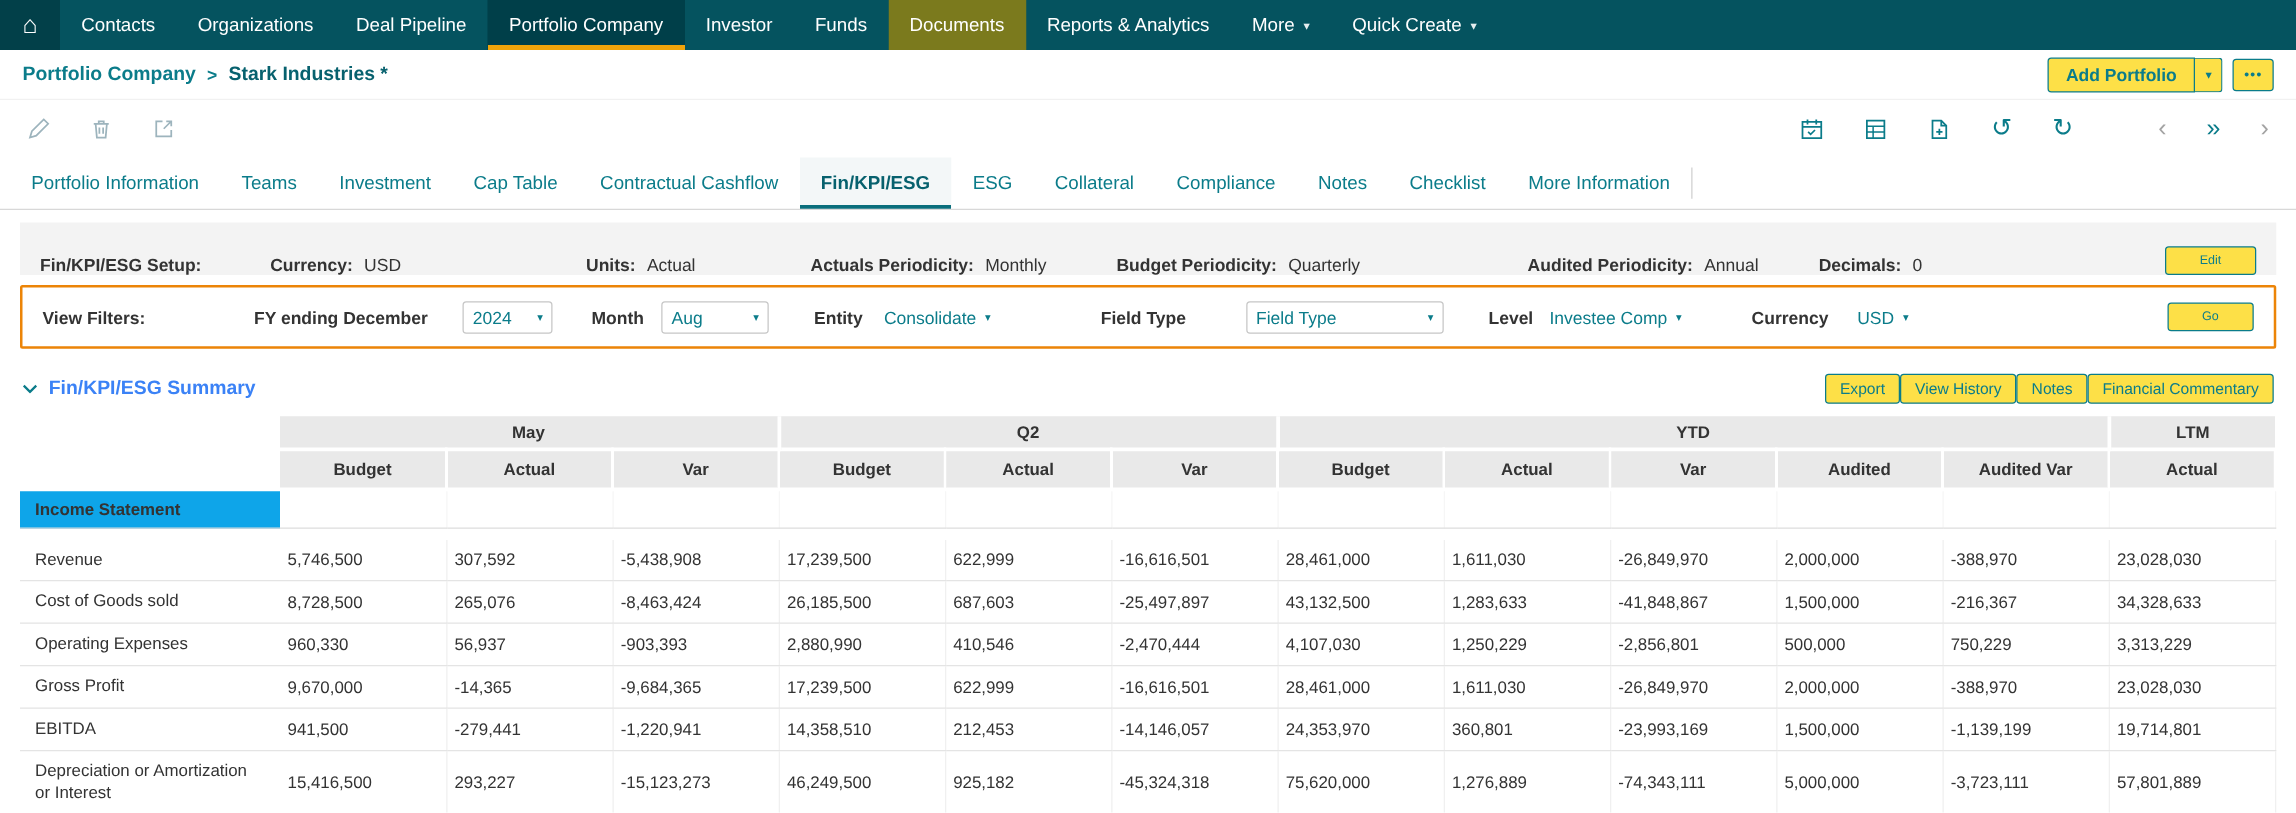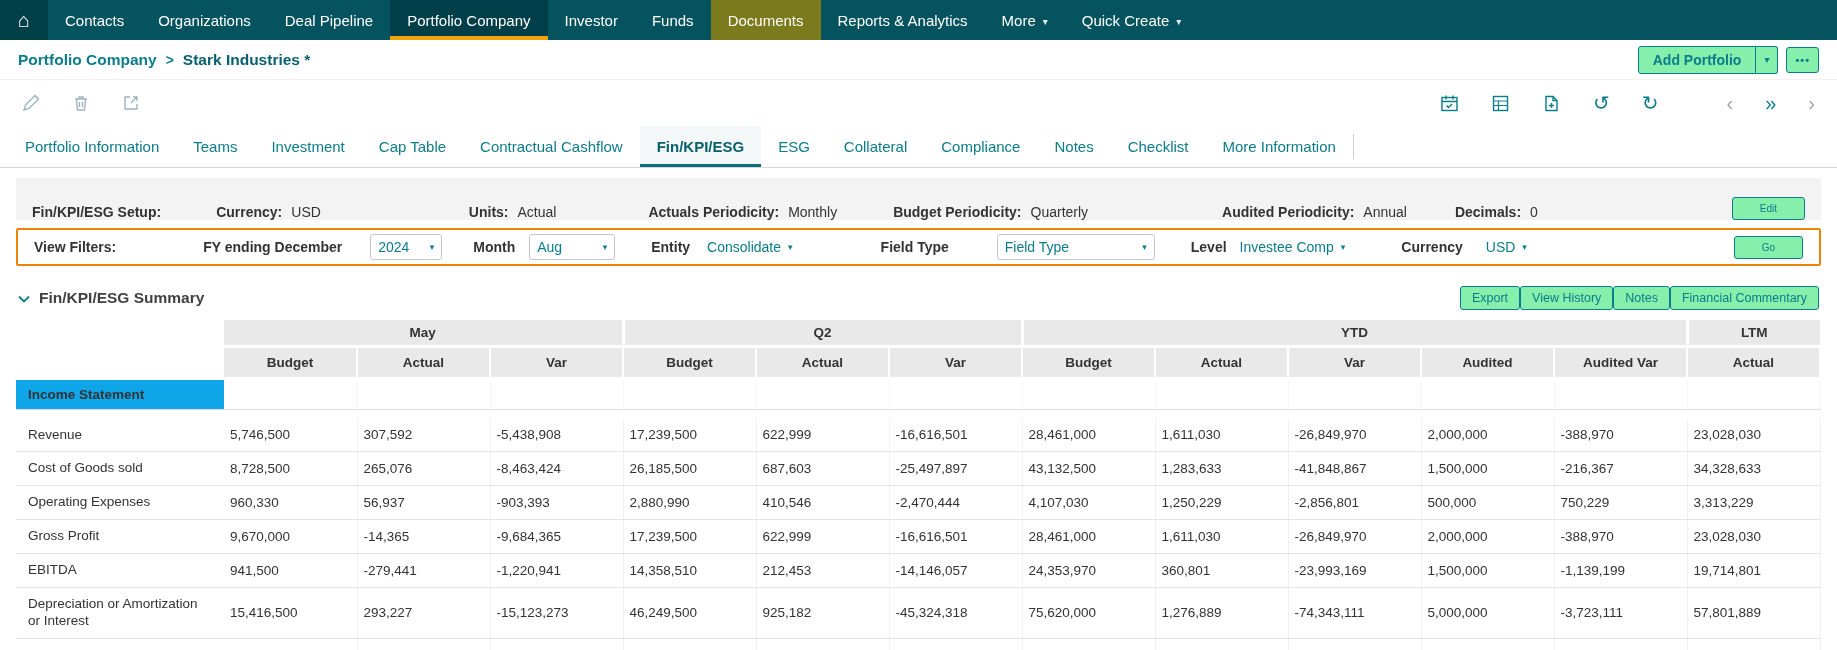--- a/index.html
+++ b/index.html
@@ -14,21 +14,21 @@
   .nav-item.highlighted{background:#7b7a1d}
   .nav-caret{font-size:10px;opacity:.9;margin-top:2px}
 
   
   .breadcrumb-row{height:40px;display:flex;align-items:center;justify-content:space-between;padding:0 18px;border-bottom:1px solid #f1f1f1}
   .crumbs{display:flex;align-items:center;gap:9px;font-size:15.5px;color:#0b7c8a;font-weight:bold}
   .crumb-sep{font-weight:bold;font-size:14px}
   .crumb-current{color:#07616e}
   .bc-actions{display:flex;align-items:center;gap:8px}
   .split{display:flex}
-  .btn{border:1px solid #0b7c8a;background:#86efac;color:#0b7c8a;font-size:14px;font-family:inherit;cursor:pointer}
+  .btn{border:1px solid #0b7c8a;background:#fde047;color:#0b7c8a;font-size:14px;font-family:inherit;cursor:pointer}
   .btn-add{padding:5px 14px;border-radius:3px 0 0 3px;font-weight:bold}
   .btn-add-caret{padding:5px 8px;border-left:none;border-radius:0 3px 3px 0;font-size:10px;display:flex;align-items:center}
   .btn-ellipsis{padding:6px 8px;border-radius:3px;letter-spacing:1px;font-size:11px;font-weight:bold}
 
   
   .toolbar{height:46px;display:flex;align-items:center;justify-content:space-between;padding:0 22px}
   .tool-group{display:flex;align-items:center;gap:32px}
   .tool-icon{color:#9db4bd;display:flex;align-items:center;cursor:pointer}
   .tool-icon.teal{color:#0b7c8a}
   .glyph-icon{font-size:20px;line-height:1}
@@ -43,31 +43,31 @@
   .tab-divider{width:1px;background:#cfcfcf;margin:8px 0}
 
   
   .setup-row{margin:10px 16px 0;height:42px;background:#f3f3f3;display:flex;align-items:flex-end;padding:0 16px;font-size:14px}
   .setup-title{font-weight:bold;margin-right:55px;white-space:nowrap}
   .kv{display:flex;gap:9px;white-space:nowrap}
   .kv .lbl{font-weight:bold}
   .btn-edit,.btn-go{margin-left:auto;padding:5px 27px;border-radius:3px;font-size:10px}
 
   
-  .filters-row{margin:8px 16px 0;height:38px;border:2px solid #ec8407;border-radius:2px;display:flex;align-items:center;padding:0 16px;font-size:14px;background:#fff}
+  .filters-row{margin:8px 16px 0;height:51px;border:2px solid #ec8407;border-radius:2px;display:flex;align-items:center;padding:0 16px;font-size:14px;background:#fff}
   .filters-title{font-weight:bold;margin-right:87px;white-space:nowrap}
   .fgroup{display:flex;align-items:center;white-space:nowrap}
   .flabel{font-weight:bold}
   .dd{display:flex;align-items:center;gap:7px;color:#0b7c8a;cursor:pointer;white-space:nowrap;padding:4px 7px;justify-content:space-between}
   .dd.boxed{border:1px solid #c6c6c6;border-radius:3px}
   .dd-caret{font-size:9px;color:#0b7c8a}
 
   
   .summary-head{display:flex;align-items:center;justify-content:space-between;margin-top:16px;padding:0 18px;height:32px}
-  .summary-title{display:flex;align-items:center;gap:9px;color:#404040;font-weight:bold;font-size:15.5px}
+  .summary-title{display:flex;align-items:center;gap:9px;color:#3b82f6;font-weight:bold;font-size:15.5px}
   .summary-actions{display:flex;}
   .btn-chip{padding:4px 11px;border-radius:3px;font-size:12.5px}
 
   
   .table-wrap{margin:6px 16px 0}
   table{width:100%;border-collapse:collapse;table-layout:fixed;font-size:13.5px}
   .label-col{width:208px}
   th.group{background:#e9e9e9;text-align:center;padding:5px 0;border-right:3px solid #fff;border-bottom:3px solid #fff;font-size:13.5px}
   th.group:last-child{border-right:none}
   th.corner{background:#fff;border-bottom:3px solid #fff}

